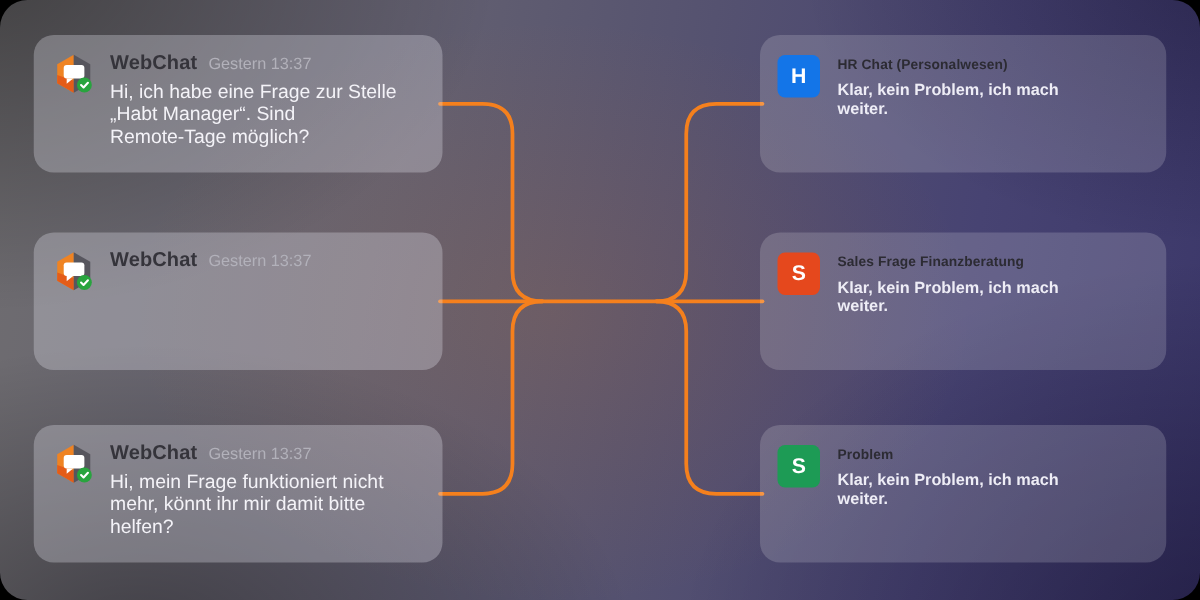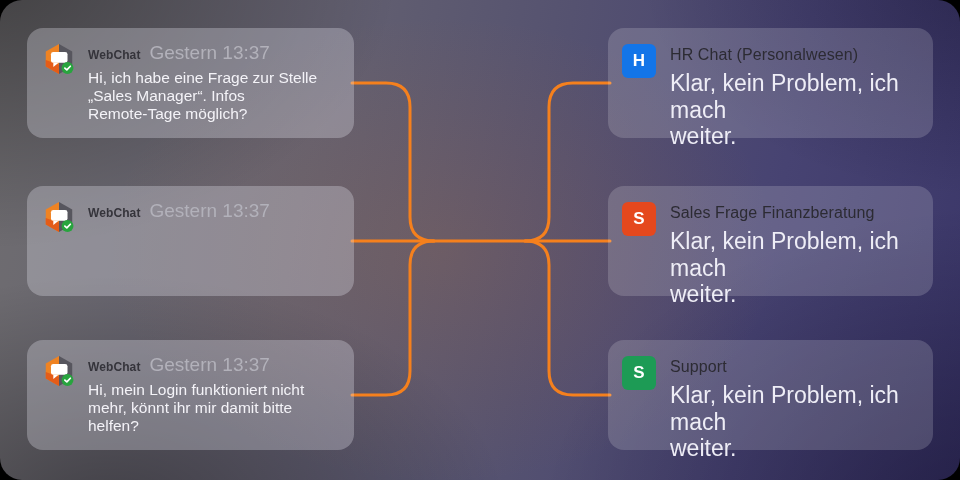--- a/index.html
+++ b/index.html
@@ -22,29 +22,29 @@
   .card{position:absolute;border-radius:16px;display:flex;align-items:flex-start;z-index:2;box-sizing:border-box;}
   .card.left{left:27px;width:327px;background:rgba(231,232,242,0.30);padding:14px 16px 12px 15px;}
   .card.right{left:608px;width:325px;background:rgba(255,255,255,0.17);padding:16px 16px 12px 14px;}
   .row1{top:28px;height:110px;}
   .row2{top:186px;height:110px;}
   .row3{top:340px;height:110px;}
 
   .bot-icon{width:34px;height:34px;flex:0 0 auto;margin-right:12px;margin-top:0;}
   .card-body{flex:1;min-width:0;}
   .head{display:flex;align-items:baseline;gap:9px;}
-  .sender{font-size:12px;font-weight:700;color:#35343b;letter-spacing:.1px;}
-  .timestamp{font-size:19px;color:#b2b1ba;}
+  .sender{font-size:16px;font-weight:700;color:#35343b;letter-spacing:.1px;}
+  .timestamp{font-size:13px;color:#b2b1ba;}
   .msg{margin-top:5px;font-size:15.5px;line-height:1.16;color:#f4f3f8;white-space:pre-line;}
 
   .badge{width:34px;height:34px;border-radius:6px;flex:0 0 auto;margin-right:14px;
          display:flex;align-items:center;justify-content:center;
          color:#fff;font-size:17px;font-weight:600;}
-  .ch-title{font-size:16px;font-weight:400;color:#2c2b33;margin-top:2px;letter-spacing:.1px;}
-  .reply{margin-top:6px;font-size:23px;line-height:1.16;color:#eeedf6;white-space:pre-line;}
+  .ch-title{font-size:11px;font-weight:700;color:#2c2b33;margin-top:2px;letter-spacing:.1px;}
+  .reply{margin-top:6px;font-size:13px;line-height:1.16;color:#eeedf6;white-space:pre-line;font-weight:bold;}
 </style>
 </head>
 <body>
 
 <div class="stage">
   <div class="canvas">
 
     <svg class="connectors" viewBox="0 0 960 480">
       <g fill="none" style="stroke: rgb(245, 128, 29);">
         <path d="M 352 241 L 610 241"></path>
@@ -64,21 +64,21 @@
         <path d="M12 22 L12 26.5 L17.5 22 Z" fill="#ffffff"></path>
         <circle cx="27" cy="27.5" r="6.3" fill="#28a43e"></circle>
         <path d="M24.2 27.6 L26.3 29.6 L30 25.7" stroke="#ffffff" stroke-width="1.8" fill="none" stroke-linecap="round" stroke-linejoin="round"></path>
       </svg>
       <div class="card-body">
         <div class="head">
           <span class="sender">WebChat</span>
           <span class="timestamp">Gestern 13:37</span>
         </div>
         <div class="msg">Hi, ich habe eine Frage zur Stelle
-„Sales Manager“. Infos
+„Habt Manager“. Sind
 Remote-Tage möglich?</div>
       </div>
     </div>
 
     <div class="card left row2">
       <svg class="bot-icon" viewBox="0 0 36 36">
         <path d="M18 2 L4 10 L4 26 L18 34 Z" fill="#ef8322"></path>
         <path d="M4 19 L4 26 L18 34 L18 24 Z" fill="#e45c18"></path>
         <path d="M18 2 L32 10 L32 26 L18 34 Z" fill="#57565e"></path>
         <rect x="9.5" y="10.5" width="17.5" height="11.5" rx="2.5" fill="#ffffff"></rect>
@@ -102,21 +102,21 @@
         <rect x="9.5" y="10.5" width="17.5" height="11.5" rx="2.5" fill="#ffffff"></rect>
         <path d="M12 22 L12 26.5 L17.5 22 Z" fill="#ffffff"></path>
         <circle cx="27" cy="27.5" r="6.3" fill="#28a43e"></circle>
         <path d="M24.2 27.6 L26.3 29.6 L30 25.7" stroke="#ffffff" stroke-width="1.8" fill="none" stroke-linecap="round" stroke-linejoin="round"></path>
       </svg>
       <div class="card-body">
         <div class="head">
           <span class="sender">WebChat</span>
           <span class="timestamp">Gestern 13:37</span>
         </div>
-        <div class="msg">Hi, mein Login funktioniert nicht
+        <div class="msg">Hi, mein Frage funktioniert nicht
 mehr, könnt ihr mir damit bitte
 helfen?</div>
       </div>
     </div>
 
     <div class="card right row1">
       <div class="badge" style="background-color: rgb(19, 117, 232);">H</div>
       <div class="card-body">
         <div class="ch-title">HR Chat (Personalwesen)</div>
         <div class="reply">Klar, kein Problem, ich mach
@@ -129,20 +129,20 @@
       <div class="card-body">
         <div class="ch-title">Sales Frage Finanzberatung</div>
         <div class="reply">Klar, kein Problem, ich mach
 weiter.</div>
       </div>
     </div>
 
     <div class="card right row3">
       <div class="badge" style="background-color: rgb(29, 155, 85);">S</div>
       <div class="card-body">
-        <div class="ch-title">Support</div>
+        <div class="ch-title">Problem</div>
         <div class="reply">Klar, kein Problem, ich mach
 weiter.</div>
       </div>
     </div>
 
   </div>
 </div>
 
 </body></html>

